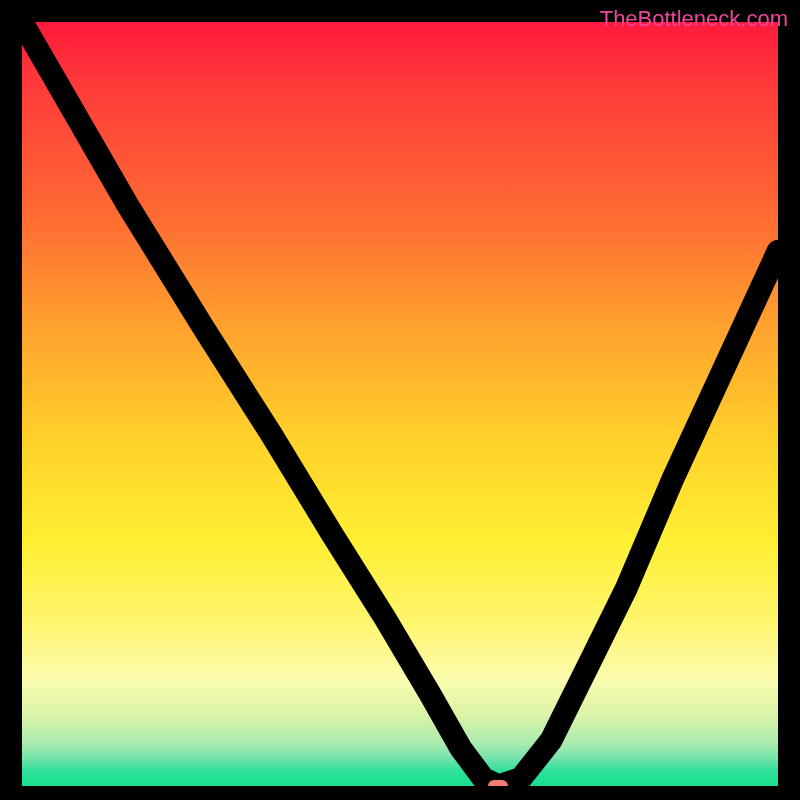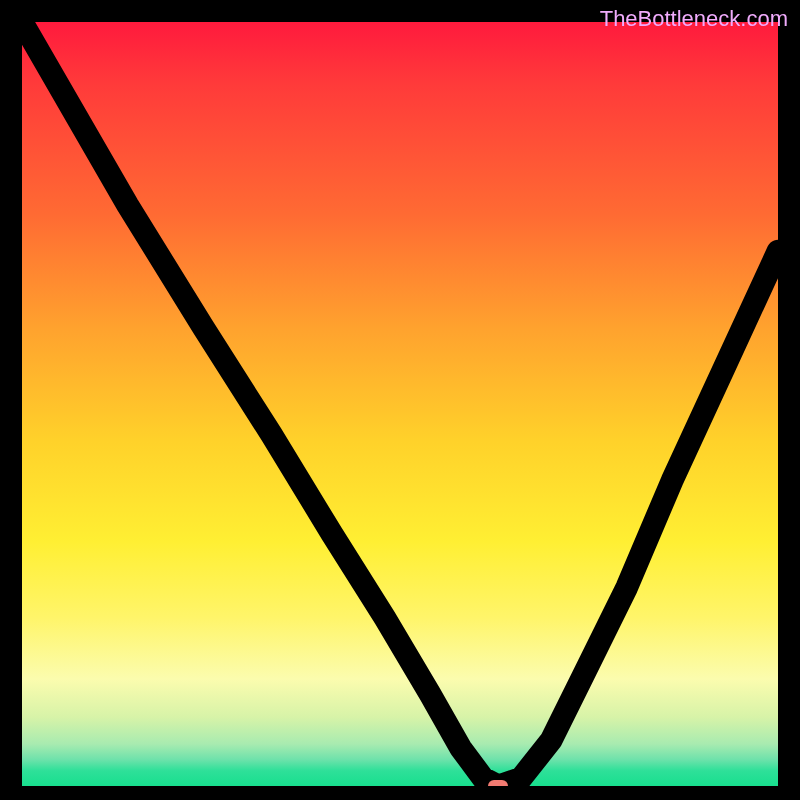--- a/index.html
+++ b/index.html
@@ -14,21 +14,21 @@
   .frame {
     position: relative;
     width: 800px;
     height: 800px;
     background: #000;
   }
   .watermark {
     position: absolute;
     top: 6px;
     right: 12px;
-    color: #f0abfc;
+    color: #ec4899;
     font-size: 22px;
     font-weight: 500;
     z-index: 10;
     user-select: none;
   }
   .plot-area {
     position: absolute;
     
     left: 22px;
     top: 22px;

